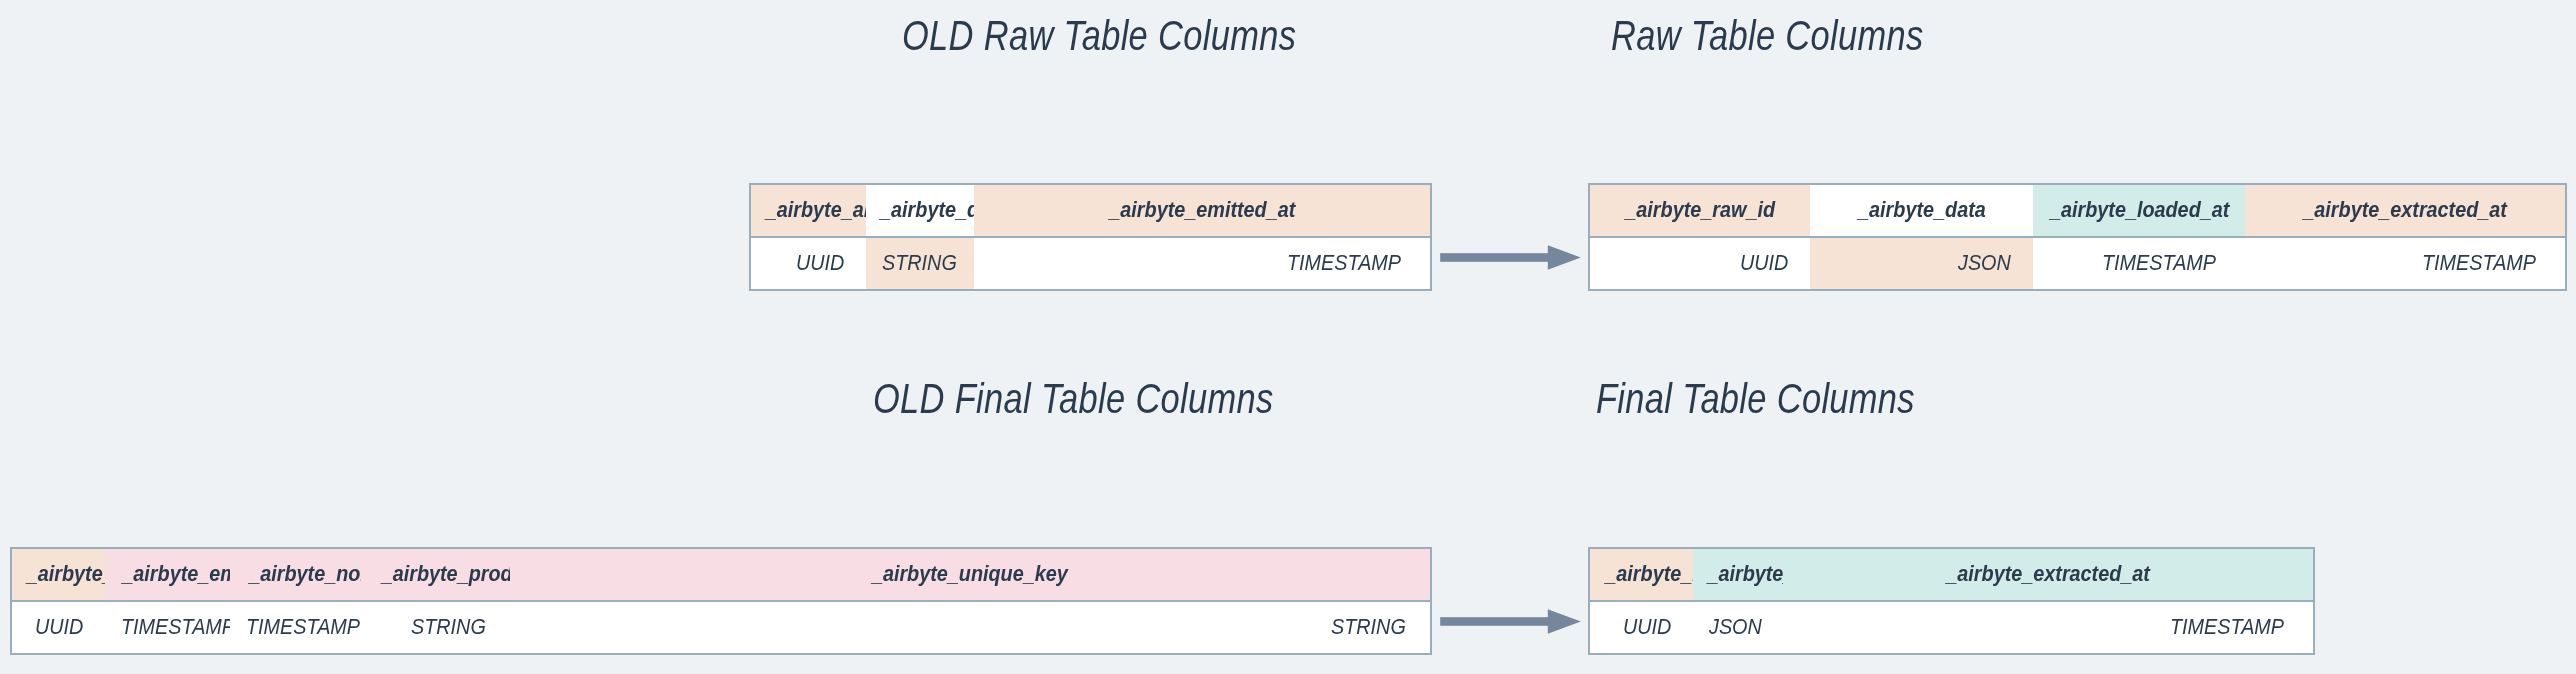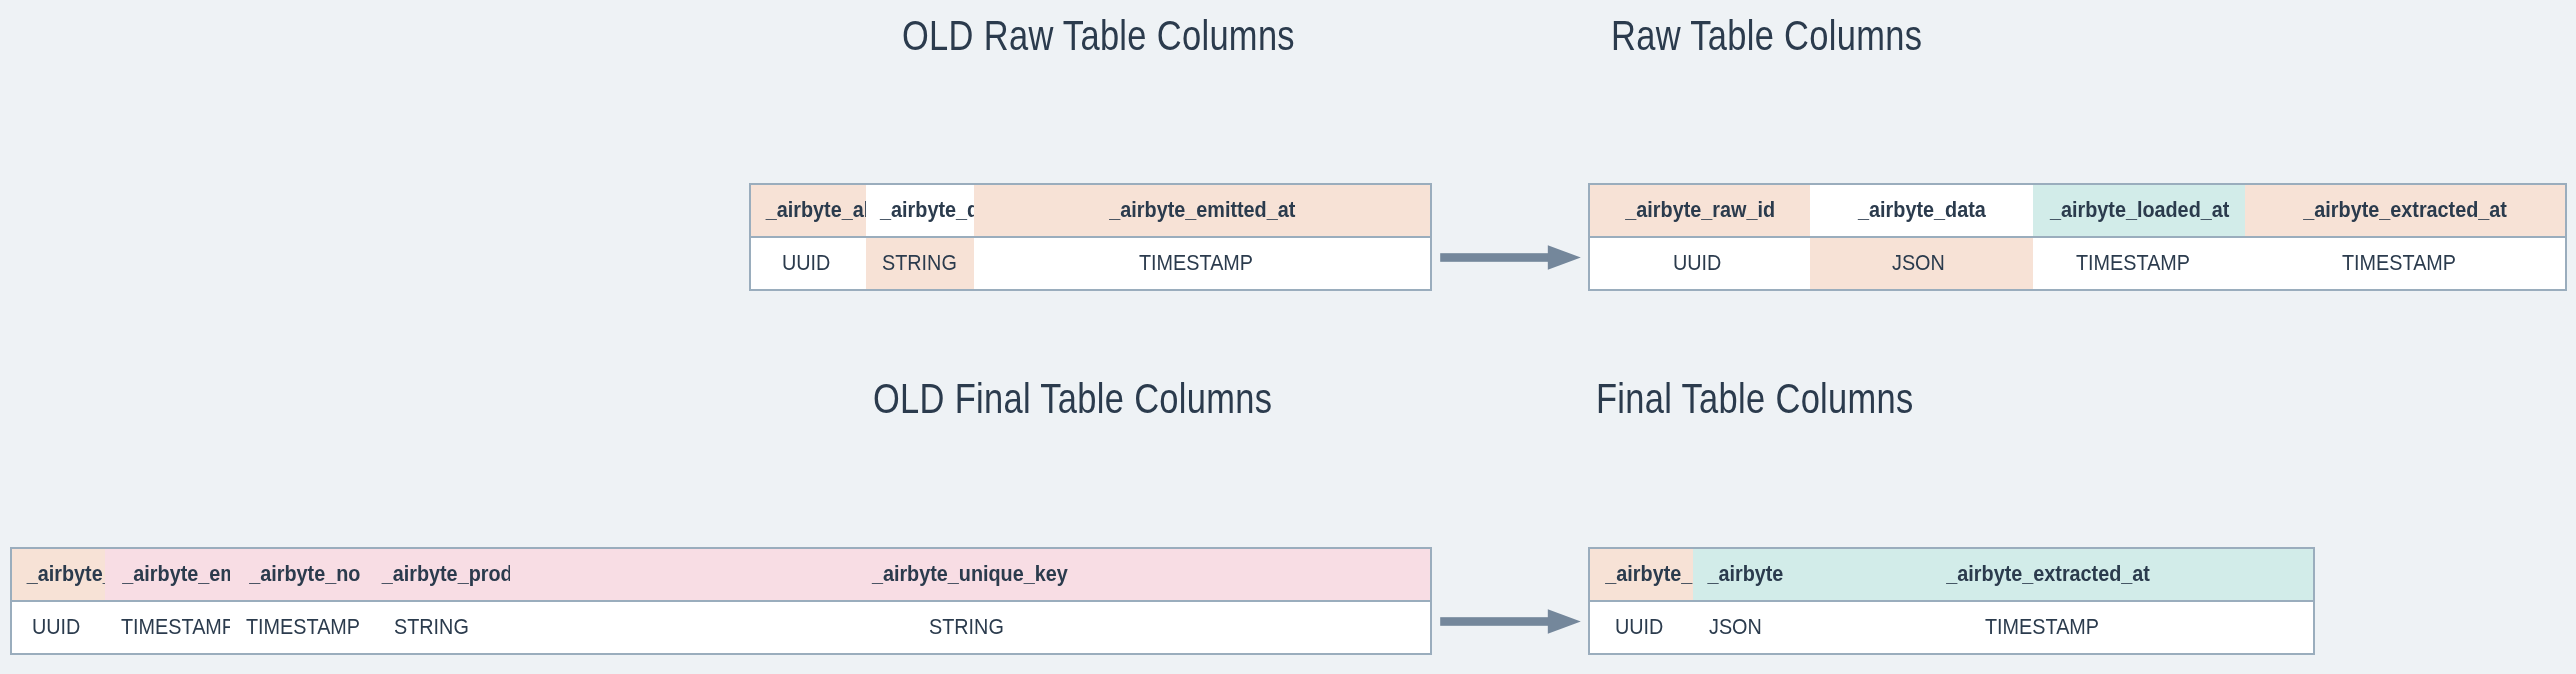--- a/index.html
+++ b/index.html
@@ -12,20 +12,21 @@
     height: 675px;
     background: #eef2f5;
     font-family: "Liberation Sans", sans-serif;
     overflow: hidden;
     position: relative;
   }
   .canvas {
     position: relative;
     width: 2576px;
     height: 675px;
+    font-style: italic;
   }
 
   
   .title {
     position: absolute;
     color: #2b3b4d;
     font-family: "Liberation Sans", sans-serif;
     font-size: 42px;
     font-weight: 400;
     letter-spacing: 0.4px;
@@ -60,21 +61,21 @@
   }
   .tbl tr.header-row td {
     font-weight: bold;
     font-size: 22px;
     text-align: center;
     padding: 4.4px 7.3px;
   }
   .tbl tr.type-row td {
     font-weight: 400;
     font-size: 22px;
-    text-align: center;
+    text-align: right;
     padding: 4.4px 16px;
   }
   .tbl tr.header-row td > span,
   .tbl tr.type-row td > span {
     display: inline-block;
     transform: scaleX(0.90);
     transform-origin: center center;
   }
   .tbl tr.type-row td > span { transform-origin: left center; }
 

